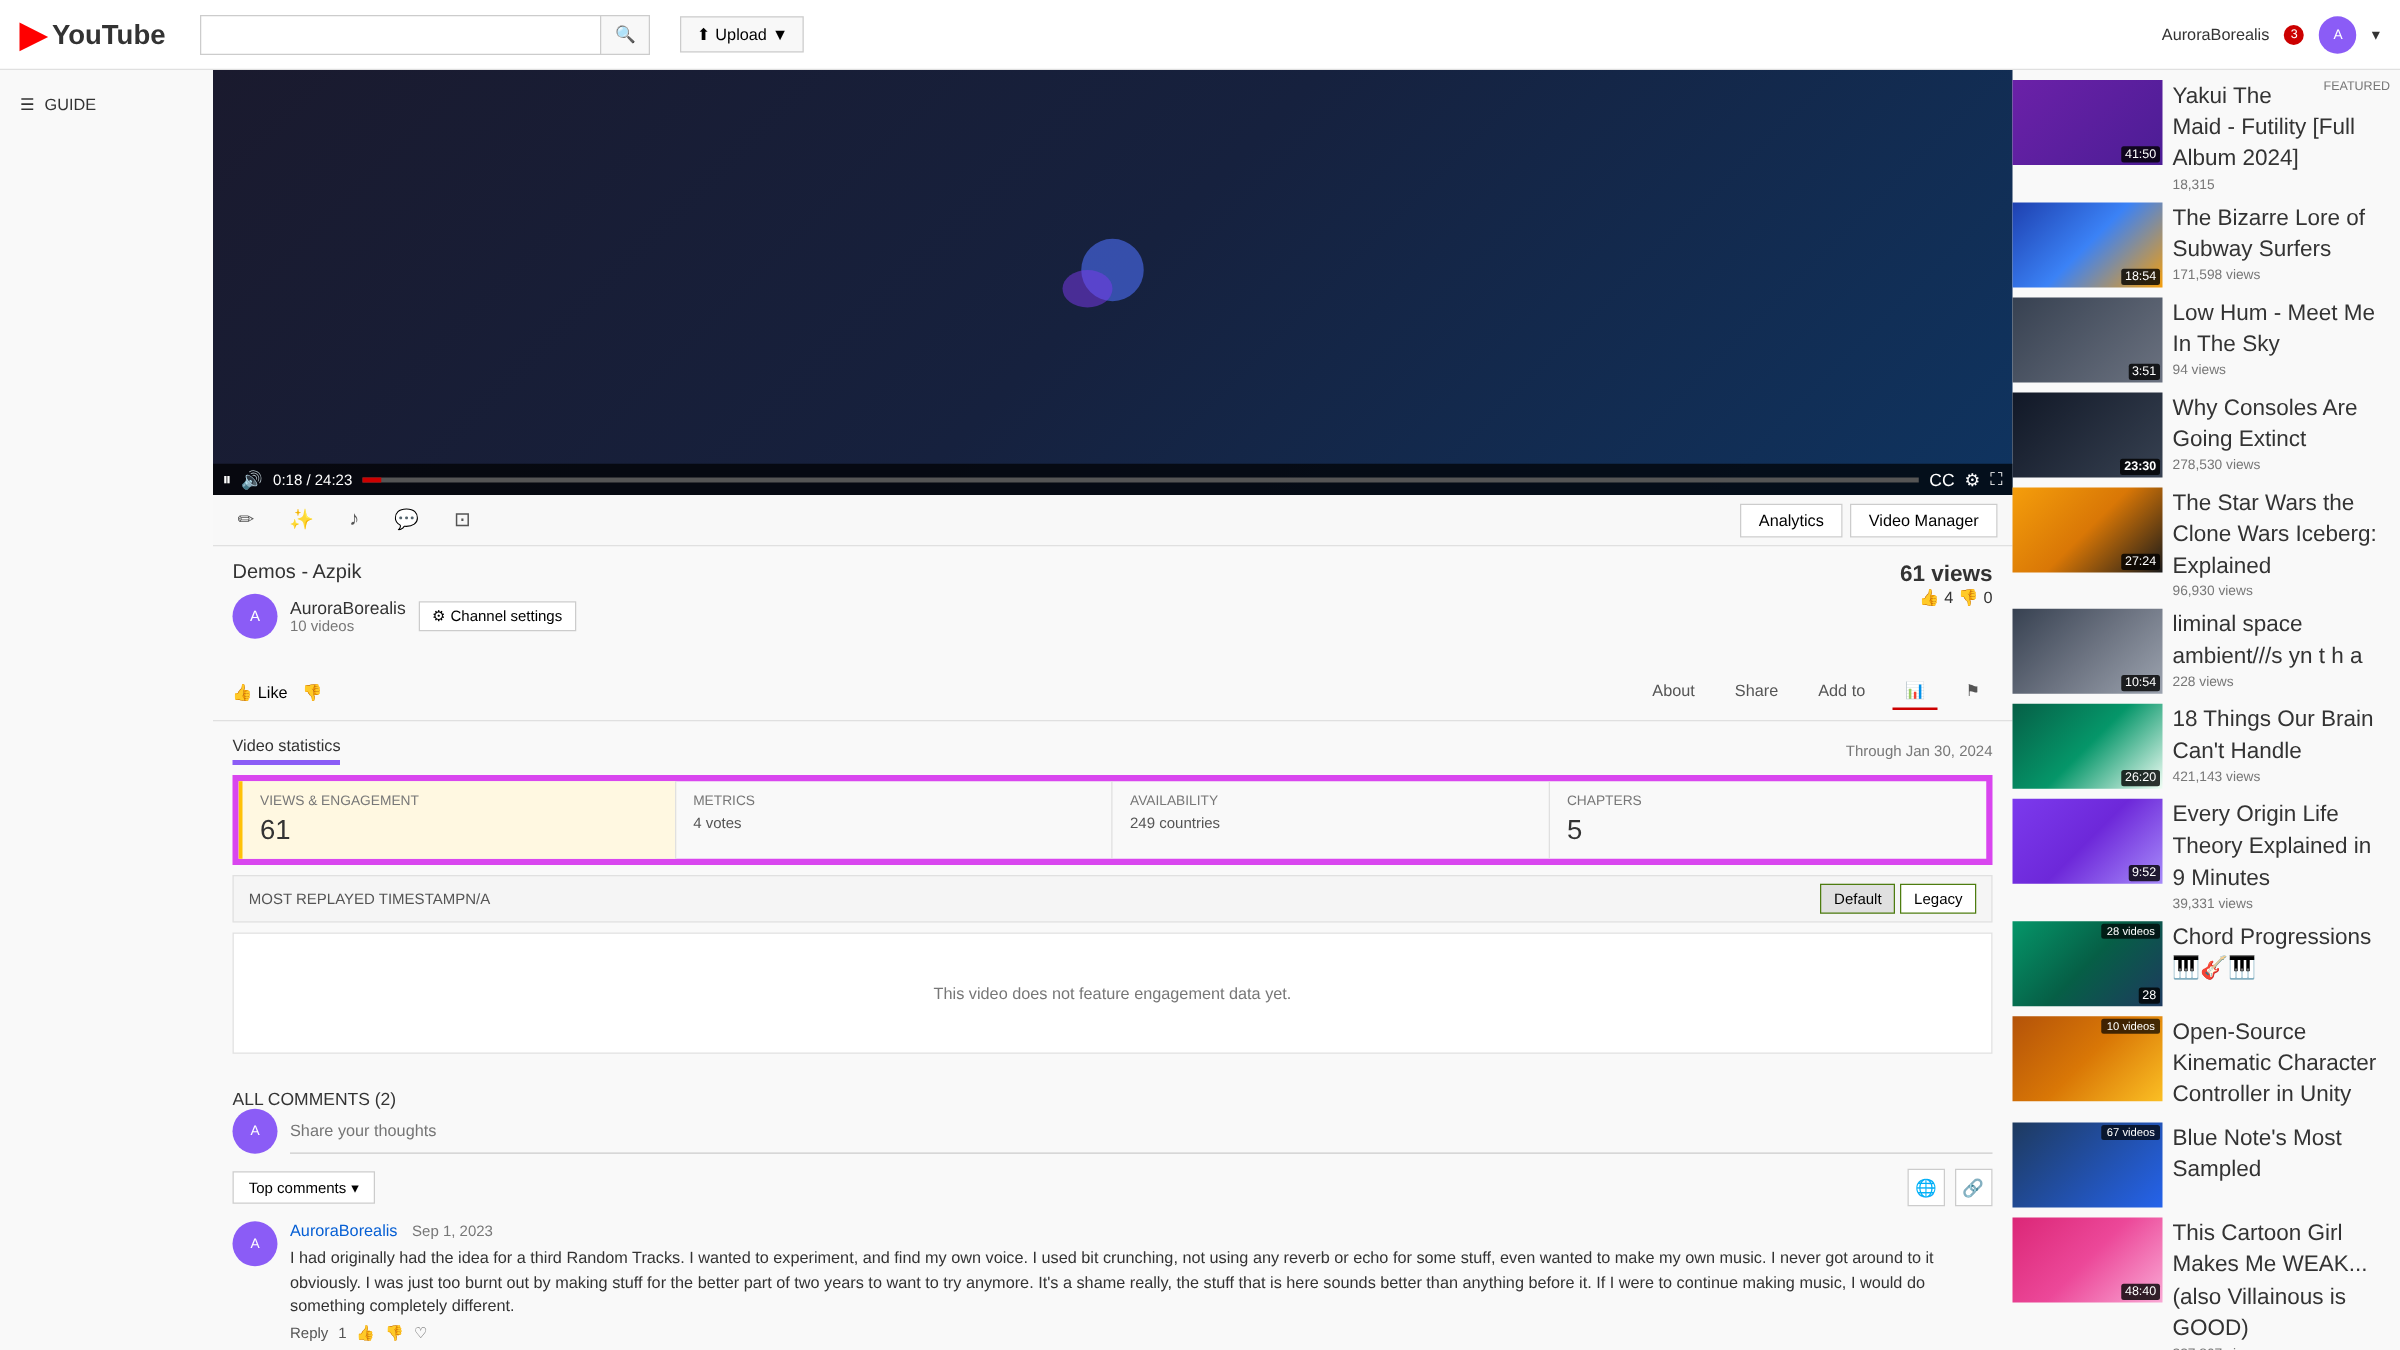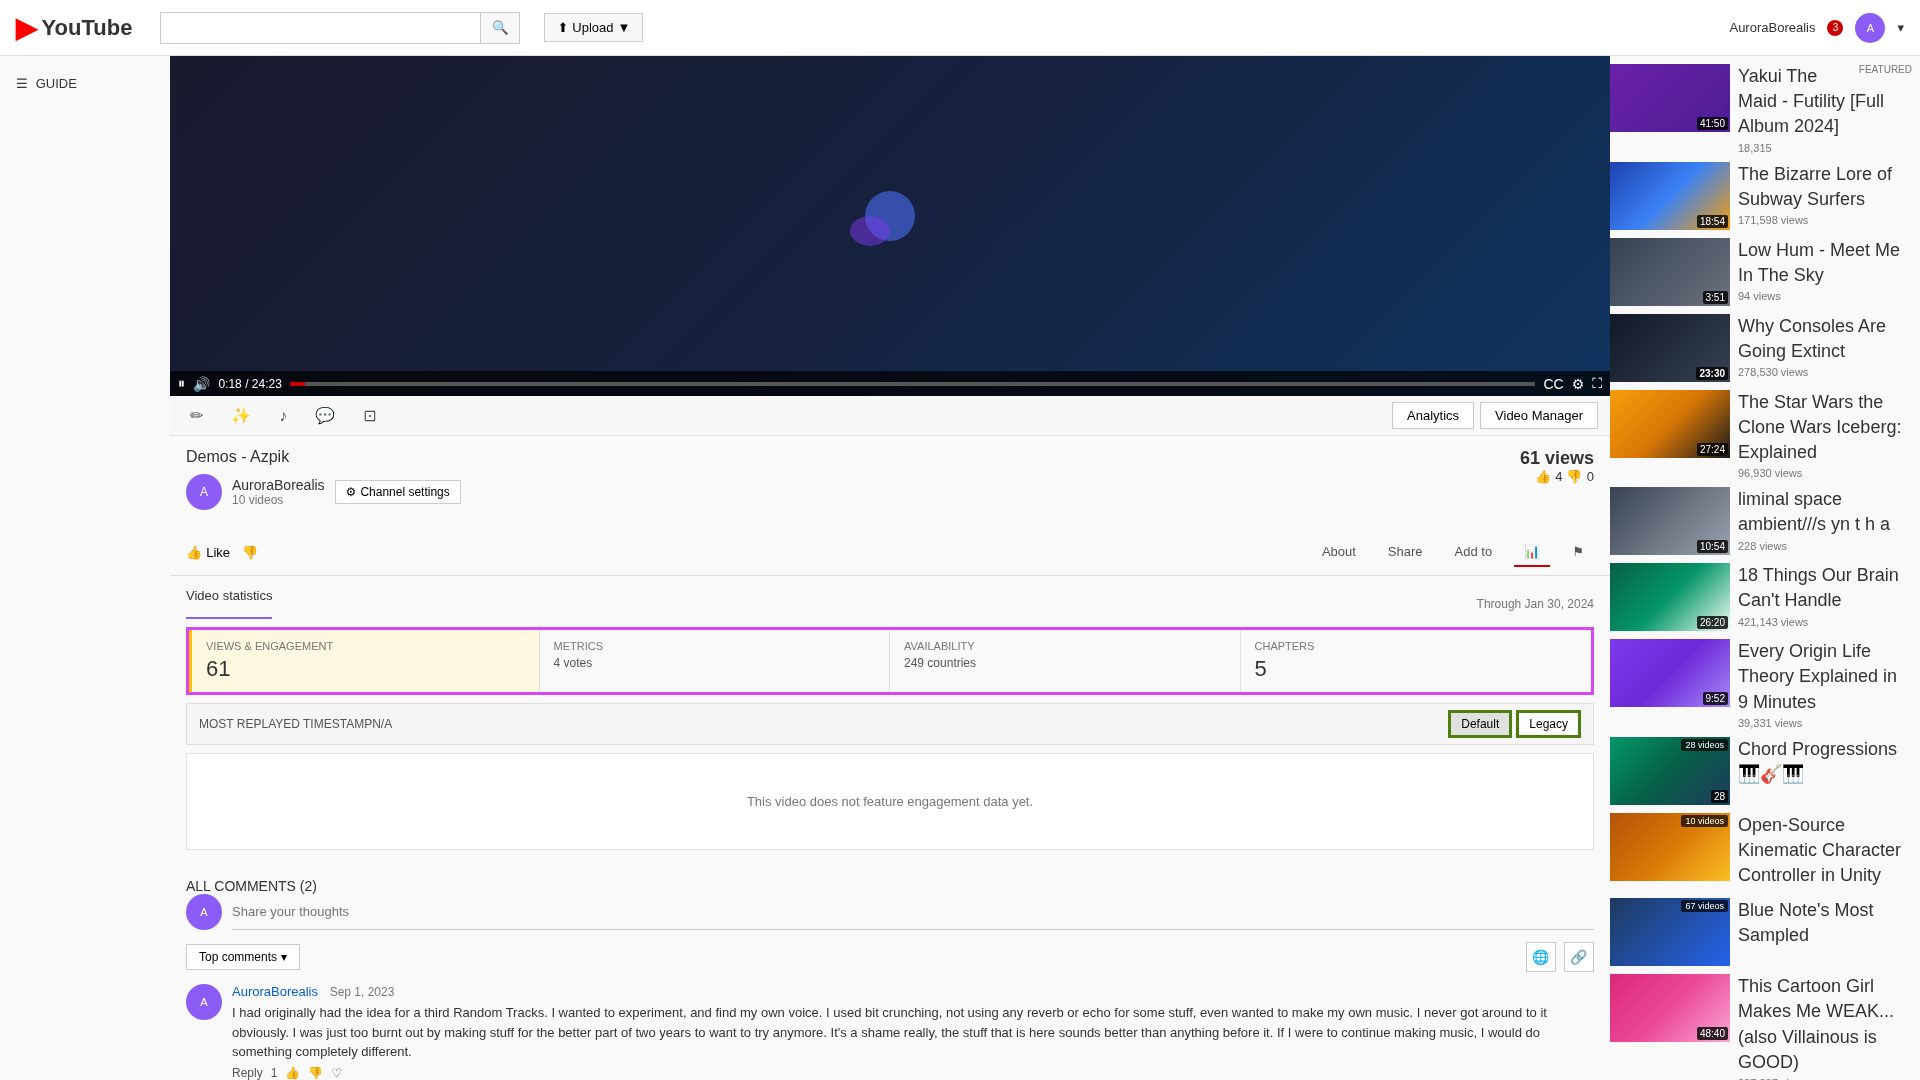--- a/index.html
+++ b/index.html
@@ -109,37 +109,37 @@
     .action-row { display: flex; align-items: center; gap: 12px; padding: 8px 16px; border-bottom: 1px solid #e0e0e0; }
     .like-btn, .dislike-btn {
       background: none; border: none; cursor: pointer; display: flex; align-items: center; gap: 4px; font-size: 13px;
     }
     .action-tab { padding: 6px 10px; font-size: 13px; color: #555; cursor: pointer; border-bottom: 2px solid transparent; }
     .action-tab.active { border-bottom: 2px solid #cc0000; color: #cc0000; }
 
     
     .stats-section { padding: 12px 16px; }
     .stats-header { display: flex; align-items: center; justify-content: space-between; margin-bottom: 8px; }
-    .stats-title { font-size: 13px; font-weight: 500; color: #333; border-bottom: 2px solid #8b5cf6; padding-bottom: 14px; }
+    .stats-title { font-size: 13px; font-weight: 500; color: #333; border-bottom: 4px solid #8b5cf6; padding-bottom: 4px; }
     .stats-date { font-size: 12px; color: #777; }
-    .stats-grid { display: grid; grid-template-columns: repeat(4, 1fr); border: 3px solid #d946ef; margin-bottom: 8px; }
+    .stats-grid { display: grid; grid-template-columns: repeat(4, 1fr); border: 5px solid #d946ef; margin-bottom: 8px; }
     .stats-cell { padding: 10px 14px; border-right: 1px solid #e0e0e0; }
     .stats-cell:last-child { border-right: none; }
     .stats-cell-label { font-size: 11px; color: #777; text-transform: uppercase; margin-bottom: 4px; }
     .stats-cell-value { font-size: 22px; font-weight: normal; color: #333; }
     .stats-cell-sub { font-size: 12px; color: #555; }
     .stats-cell.highlighted { background: #fff8e1; border-left: 3px solid #ffc107; }
 
     .most-replayed-row {
       display: flex; align-items: center; justify-content: space-between;
       background: #f5f5f5; border: 1px solid #e0e0e0; padding: 6px 12px; margin-bottom: 8px;
     }
     .most-replayed-label { font-size: 12px; color: #555; }
     .most-replayed-value { font-size: 12px; color: #555; }
-    .toggle-btn { padding: 4px 10px; border: 3px solid #4d7c0f; background: #fff; font-size: 12px; cursor: pointer; }
+    .toggle-btn { padding: 4px 10px; border: 1px solid #4d7c0f; background: #fff; font-size: 12px; cursor: pointer; }
     .toggle-btn.active { background: #e0e0e0; }
 
     .engagement-empty {
       text-align: center; padding: 40px 20px; font-size: 13px; color: #777;
       border: 1px solid #e0e0e0; background: #fff;
     }
 
     
     .comments-section { padding: 16px; }
     .comments-header { font-size: 14px; font-weight: 500; }

